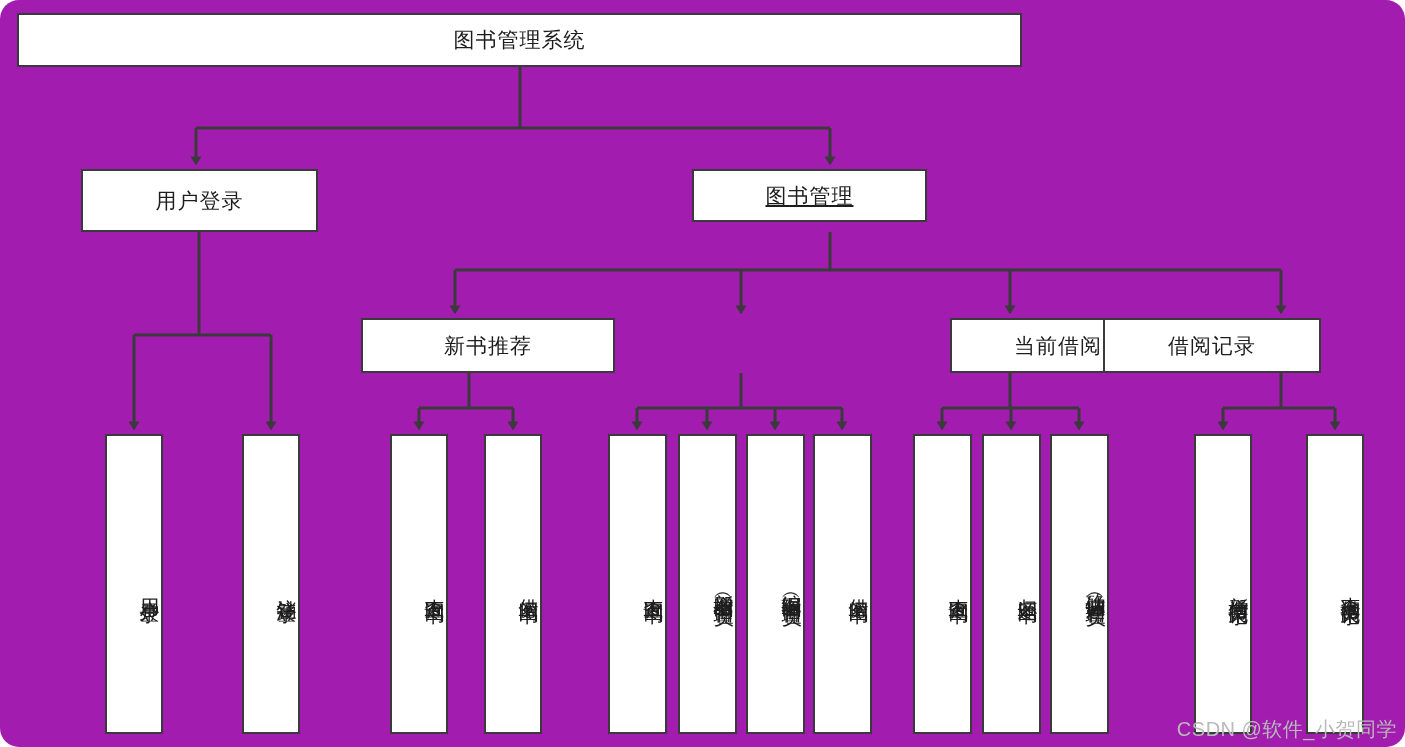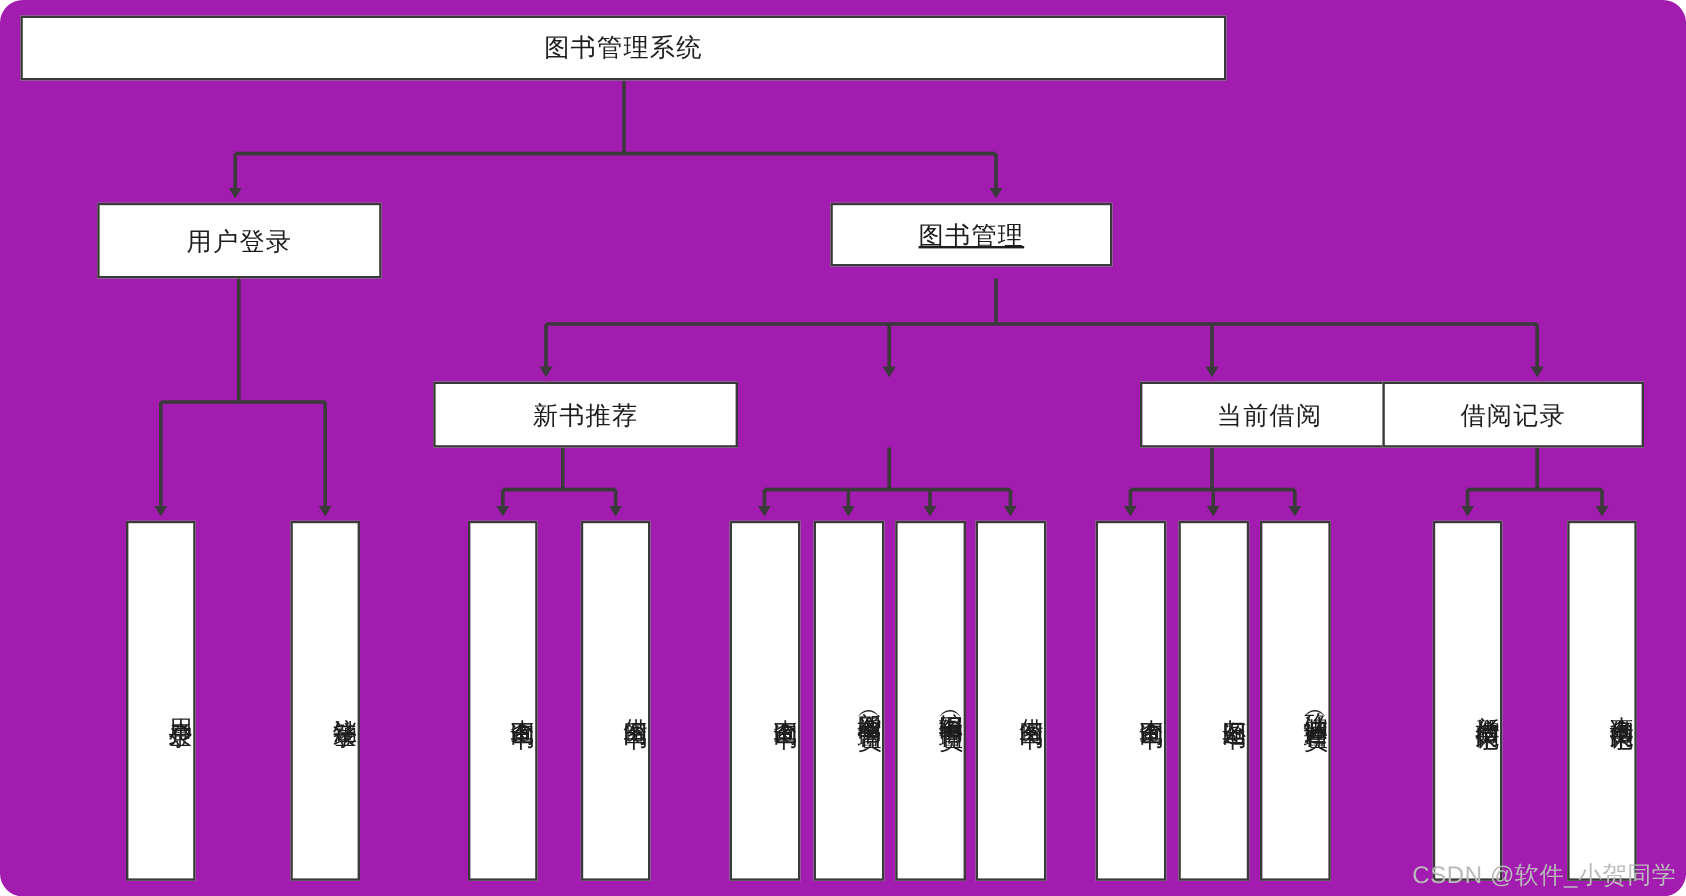--- a/index.html
+++ b/index.html
@@ -128,21 +128,21 @@
   <div class="node-box horizontal" style="left:692px; top:169px; width:235px; height:53px;text-decoration:underline;">
     <span class="node-label">图书管理</span>
   </div>
 
   <div class="node-box horizontal" style="left:361px; top:318px; width:254px; height:55px;">
     <span class="node-label">新书推荐</span>
   </div>
   <div class="node-box horizontal" style="left:902px; top:318px; width:216px; height:55px;margin-left:48px;">
     <span class="node-label">当前借阅</span>
   </div>
-  <div class="node-box horizontal" style="left:1152px; top:318px; width:218px; height:55px;">
+  <div class="node-box horizontal" style="left:1103px; top:318px; width:218px; height:55px;">
     <span class="node-label">借阅记录</span>
   </div>
 
   <div class="node-box vertical" style="left:105px; top:434px; width:58px; height:300px;">
     <span class="node-label">用户登录</span>
   </div>
   <div class="node-box vertical" style="left:242px; top:434px; width:58px; height:300px;">
     <span class="node-label">注销登录</span>
   </div>
   <div class="node-box vertical" style="left:390px; top:434px; width:58px; height:300px;">

